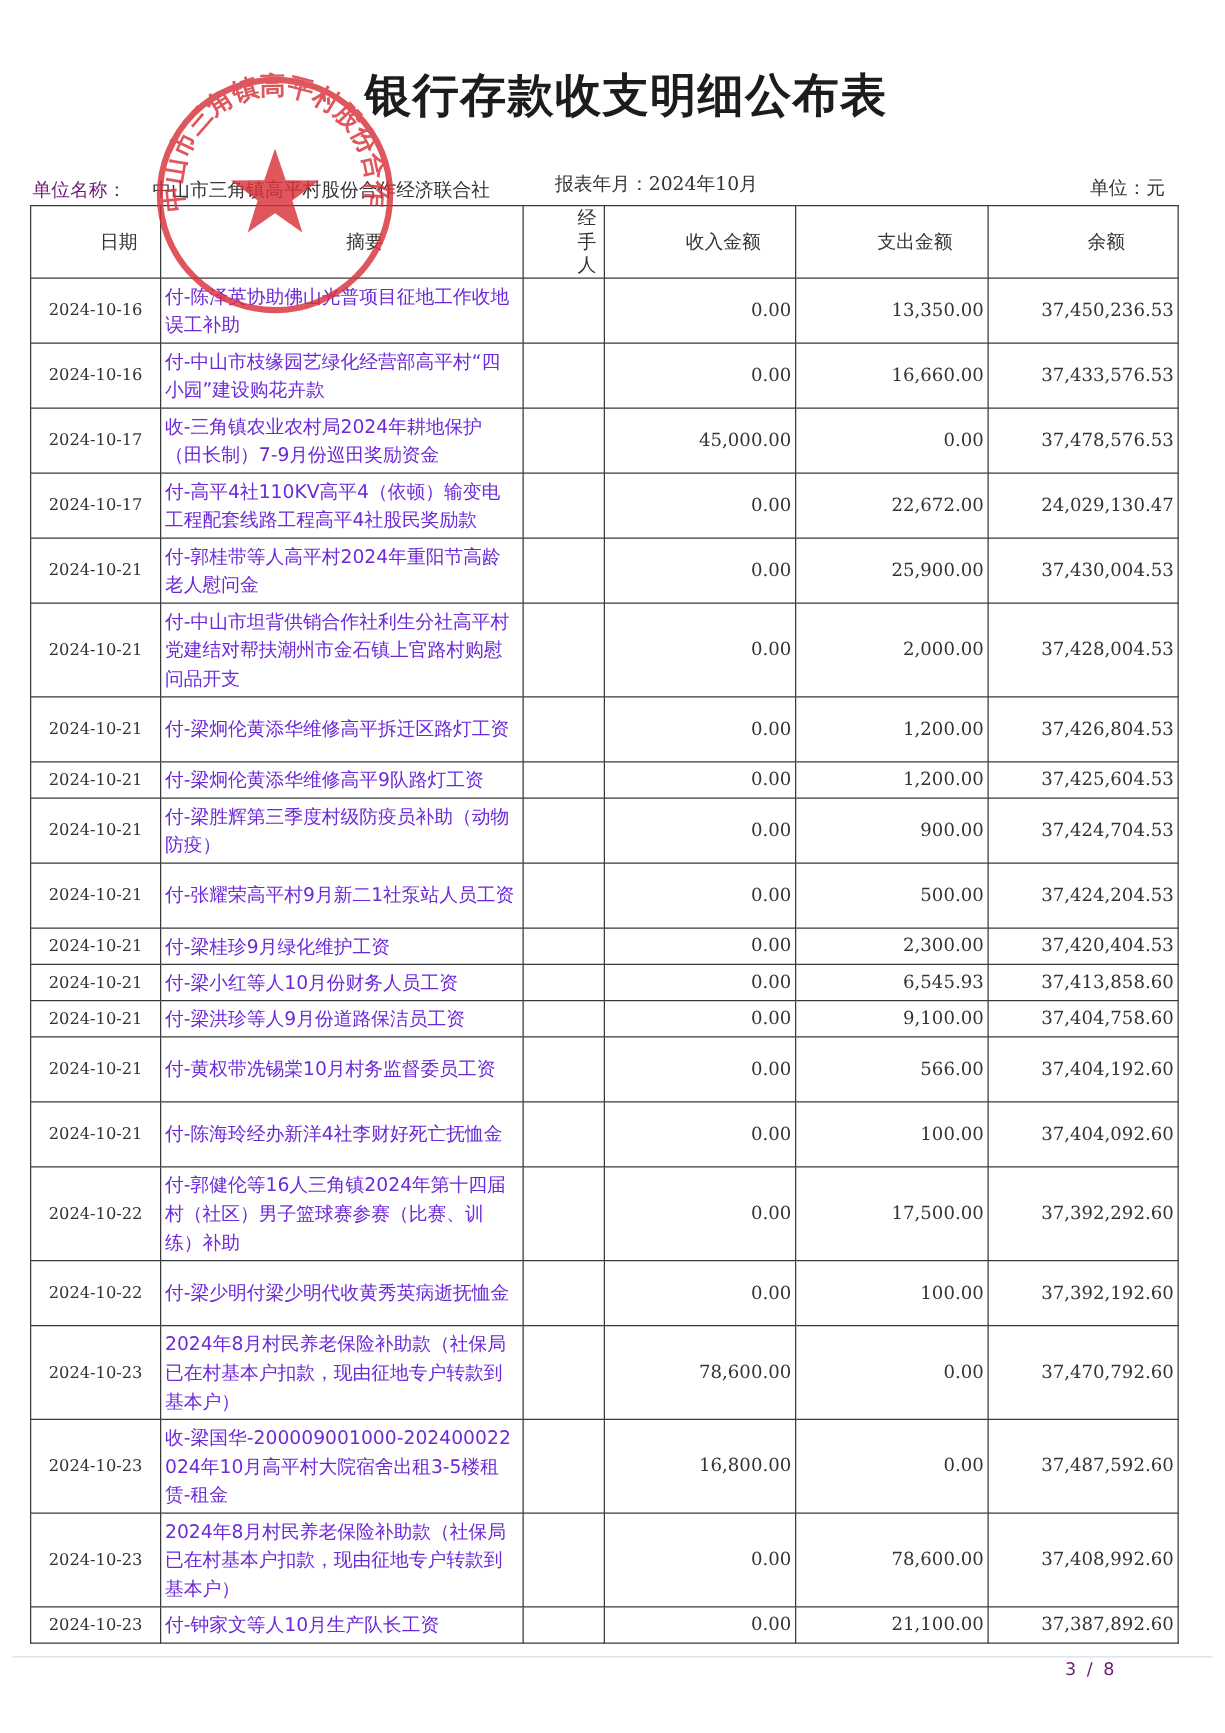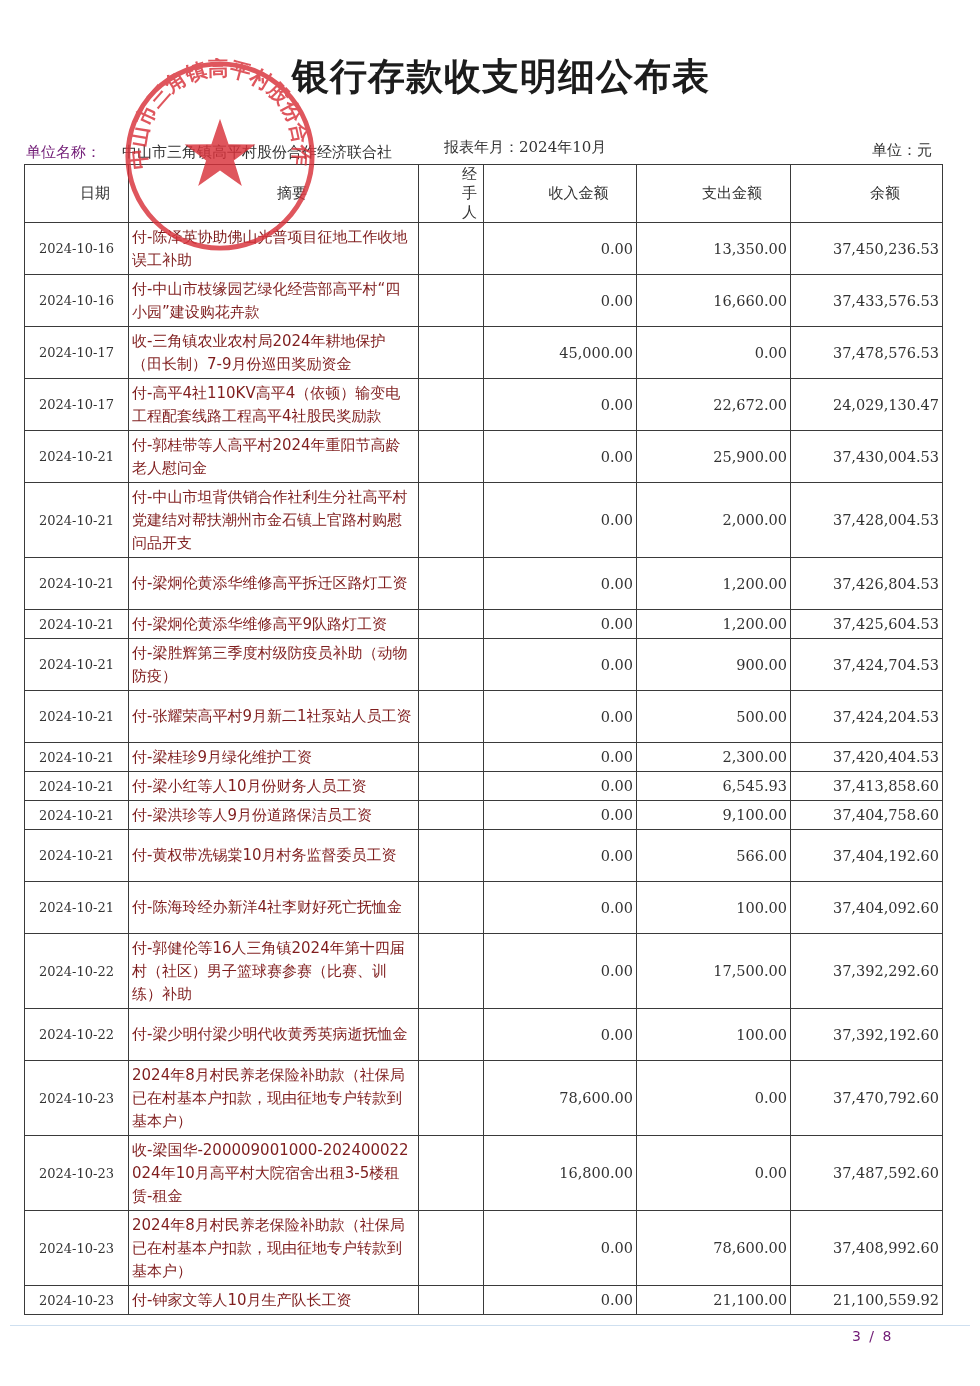--- a/index.html
+++ b/index.html
@@ -35,21 +35,21 @@
     table.ledger th, table.ledger td {
       border: 1.5px solid #3a3a3a; padding: 0 3px; vertical-align: middle;
     }
     table.ledger th {
       height: 34px; font-weight: normal; text-align: center; color: #333;
       font-family: "DejaVu Sans", "Liberation Sans", sans-serif; font-size: 15px; padding-left: 40px;
     }
     td.date { text-align: center; color: #333; font-size: 13px; }
     td.summary {
       text-align: left; line-height: 23px; padding: 2px 4px;
-      font-family: "DejaVu Sans", "Liberation Sans", sans-serif; font-size: 15px; color: #7f1d1d;
+      font-family: "DejaVu Sans", "Liberation Sans", sans-serif; font-size: 15px; color: #6d28d9;
       word-break: break-all;
     }
     td.num {
       text-align: right; vertical-align: bottom; padding: 0 1px 3px 0;
       font-size: 14.5px; color: #333; white-space: nowrap;
     }
     td.handler { }
     .stamp {
       position: absolute; left: 122px; top: 58px; width: 196px; height: 196px;
       pointer-events: none; opacity: 0.82;
@@ -250,21 +250,21 @@
         <td class="num">0.00</td>
         <td class="num">78,600.00</td>
         <td class="num">37,408,992.60</td>
       </tr>
       <tr style="height: 29px;">
         <td class="date">2024-10-23</td>
         <td class="summary">付-钟家文等人10月生产队长工资</td>
         <td class="handler"></td>
         <td class="num">0.00</td>
         <td class="num">21,100.00</td>
-        <td class="num">21,100,559.92</td>
+        <td class="num">37,387,892.60</td>
       </tr>
     </tbody>
 </table>
 
 <svg class="stamp" viewBox="0 0 200 200">
   <defs>
     <path id="stamp-arc" d="M 28 118 A 76 76 0 1 1 172 118"></path>
   </defs>
   <circle cx="100" cy="100" r="94" fill="none" stroke="#d8313a" stroke-width="5"></circle>
   <polygon fill="#d8313a" points="100,62 108.8,87.9 136.1,88.2 114.2,104.5 122.3,130.6 100,114.8 77.7,130.6 85.8,104.5 63.9,88.2 91.2,87.9"></polygon>

